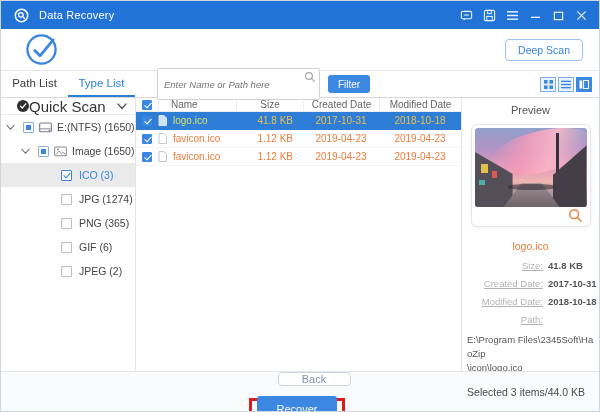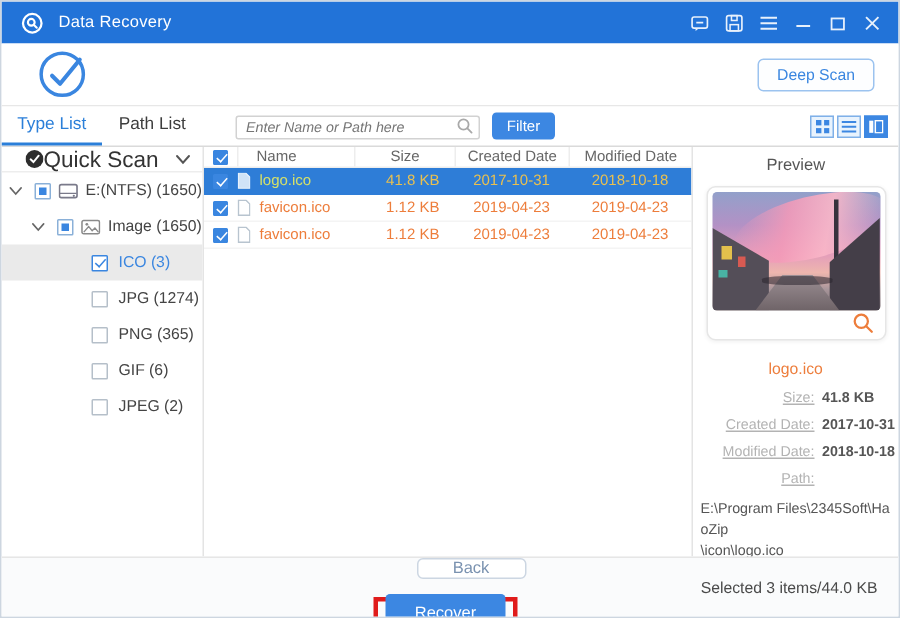--- a/index.html
+++ b/index.html
@@ -22,21 +22,21 @@
   .banner-line2 { font-size:10px; color:#6f6f6f; }
   .banner-link { color:#2b7fd9; text-decoration:underline; cursor:pointer; }
   .deep-scan-btn { margin-left:auto; margin-right:16px; border:1px solid #9cc3ef; color:#3a86e0; background:#fdfeff; font-size:10.5px; padding:4px 12px; border-radius:4px; cursor:pointer; }
 
   
   .toolbar { position:absolute; top:70px; left:0; right:0; height:27px; background:#fff; border-bottom:1px solid #dadada; display:flex; align-items:center; }
   .tabs { width:135px; height:100%; display:flex; flex:none; }
   .tab { width:67px; height:100%; display:flex; align-items:center; justify-content:center; font-size:11.5px; color:#3d3d3d; cursor:pointer; border-bottom:2px solid transparent; }
   .tab.active { color:#2b7fd9; border-bottom-color:#2b7fd9; }
   .search-wrap { position:relative; margin-left:21px; }
-  .search-input { width:163px; height:16px; border:1px solid #d2d2d2; border-radius:2px; font-size:9.5px; font-style:italic; color:#9a9a9a; padding:0 18px 0 6px; font-family:"Liberation Sans", sans-serif; }
+  .search-input { width:163px; height:32px; border:1px solid #d2d2d2; border-radius:2px; font-size:9.5px; font-style:italic; color:#9a9a9a; padding:0 18px 0 6px; font-family:"Liberation Sans", sans-serif; }
   .search-icon { position:absolute; right:4px; top:3px; width:12px; height:12px; }
   .filter-btn { margin-left:8px; width:42px; height:18px; background:#3c87e2; color:#fff; border:none; border-radius:3px; font-size:10px; cursor:pointer; }
   .view-toggles { margin-left:auto; margin-right:7px; display:flex; gap:2px; }
   .vt { width:16px; height:15px; border:1px solid #7fb0e8; background:#e9f3fd; display:flex; align-items:center; justify-content:center; cursor:pointer; }
   .vt.active { background:#3c87e2; border-color:#3c87e2; }
 
   
   .main { position:absolute; top:97px; left:0; right:0; bottom:40px; display:flex; }
   .tree-panel { width:135px; flex:none; border-right:1px solid #e4e4e4; overflow:hidden; }
   .table-panel { flex:1; overflow:hidden; }
@@ -164,22 +164,22 @@
       <circle cx="17" cy="17" r="14.5" fill="none" stroke="#3a86e0" stroke-width="2.4"></circle>
       <path d="M10 18 L15.5 23.5 L29 7" fill="none" stroke="#3a86e0" stroke-width="2.8" stroke-linecap="round" stroke-linejoin="round"></path>
     </svg>
     <div class="banner-text">
     </div>
     <button class="deep-scan-btn">Deep Scan</button>
   </div>
 
   <div class="toolbar">
     <div class="tabs">
+      <div class="tab">Path List</div>
       <div class="tab active">Type List</div>
-      <div class="tab">Path List</div>
     </div>
     <div class="search-wrap">
       <input class="search-input" placeholder="Enter Name or Path here" style="">
       <svg class="search-icon" viewBox="0 0 12 12">
         <circle cx="5" cy="5" r="3.4" fill="none" stroke="#a9a9a9" stroke-width="1.2"></circle>
         <line x1="7.6" y1="7.6" x2="10.4" y2="10.4" stroke="#a9a9a9" stroke-width="1.2" stroke-linecap="round"></line>
       </svg>
     </div>
     <button class="filter-btn">Filter</button>
     <div class="view-toggles">

